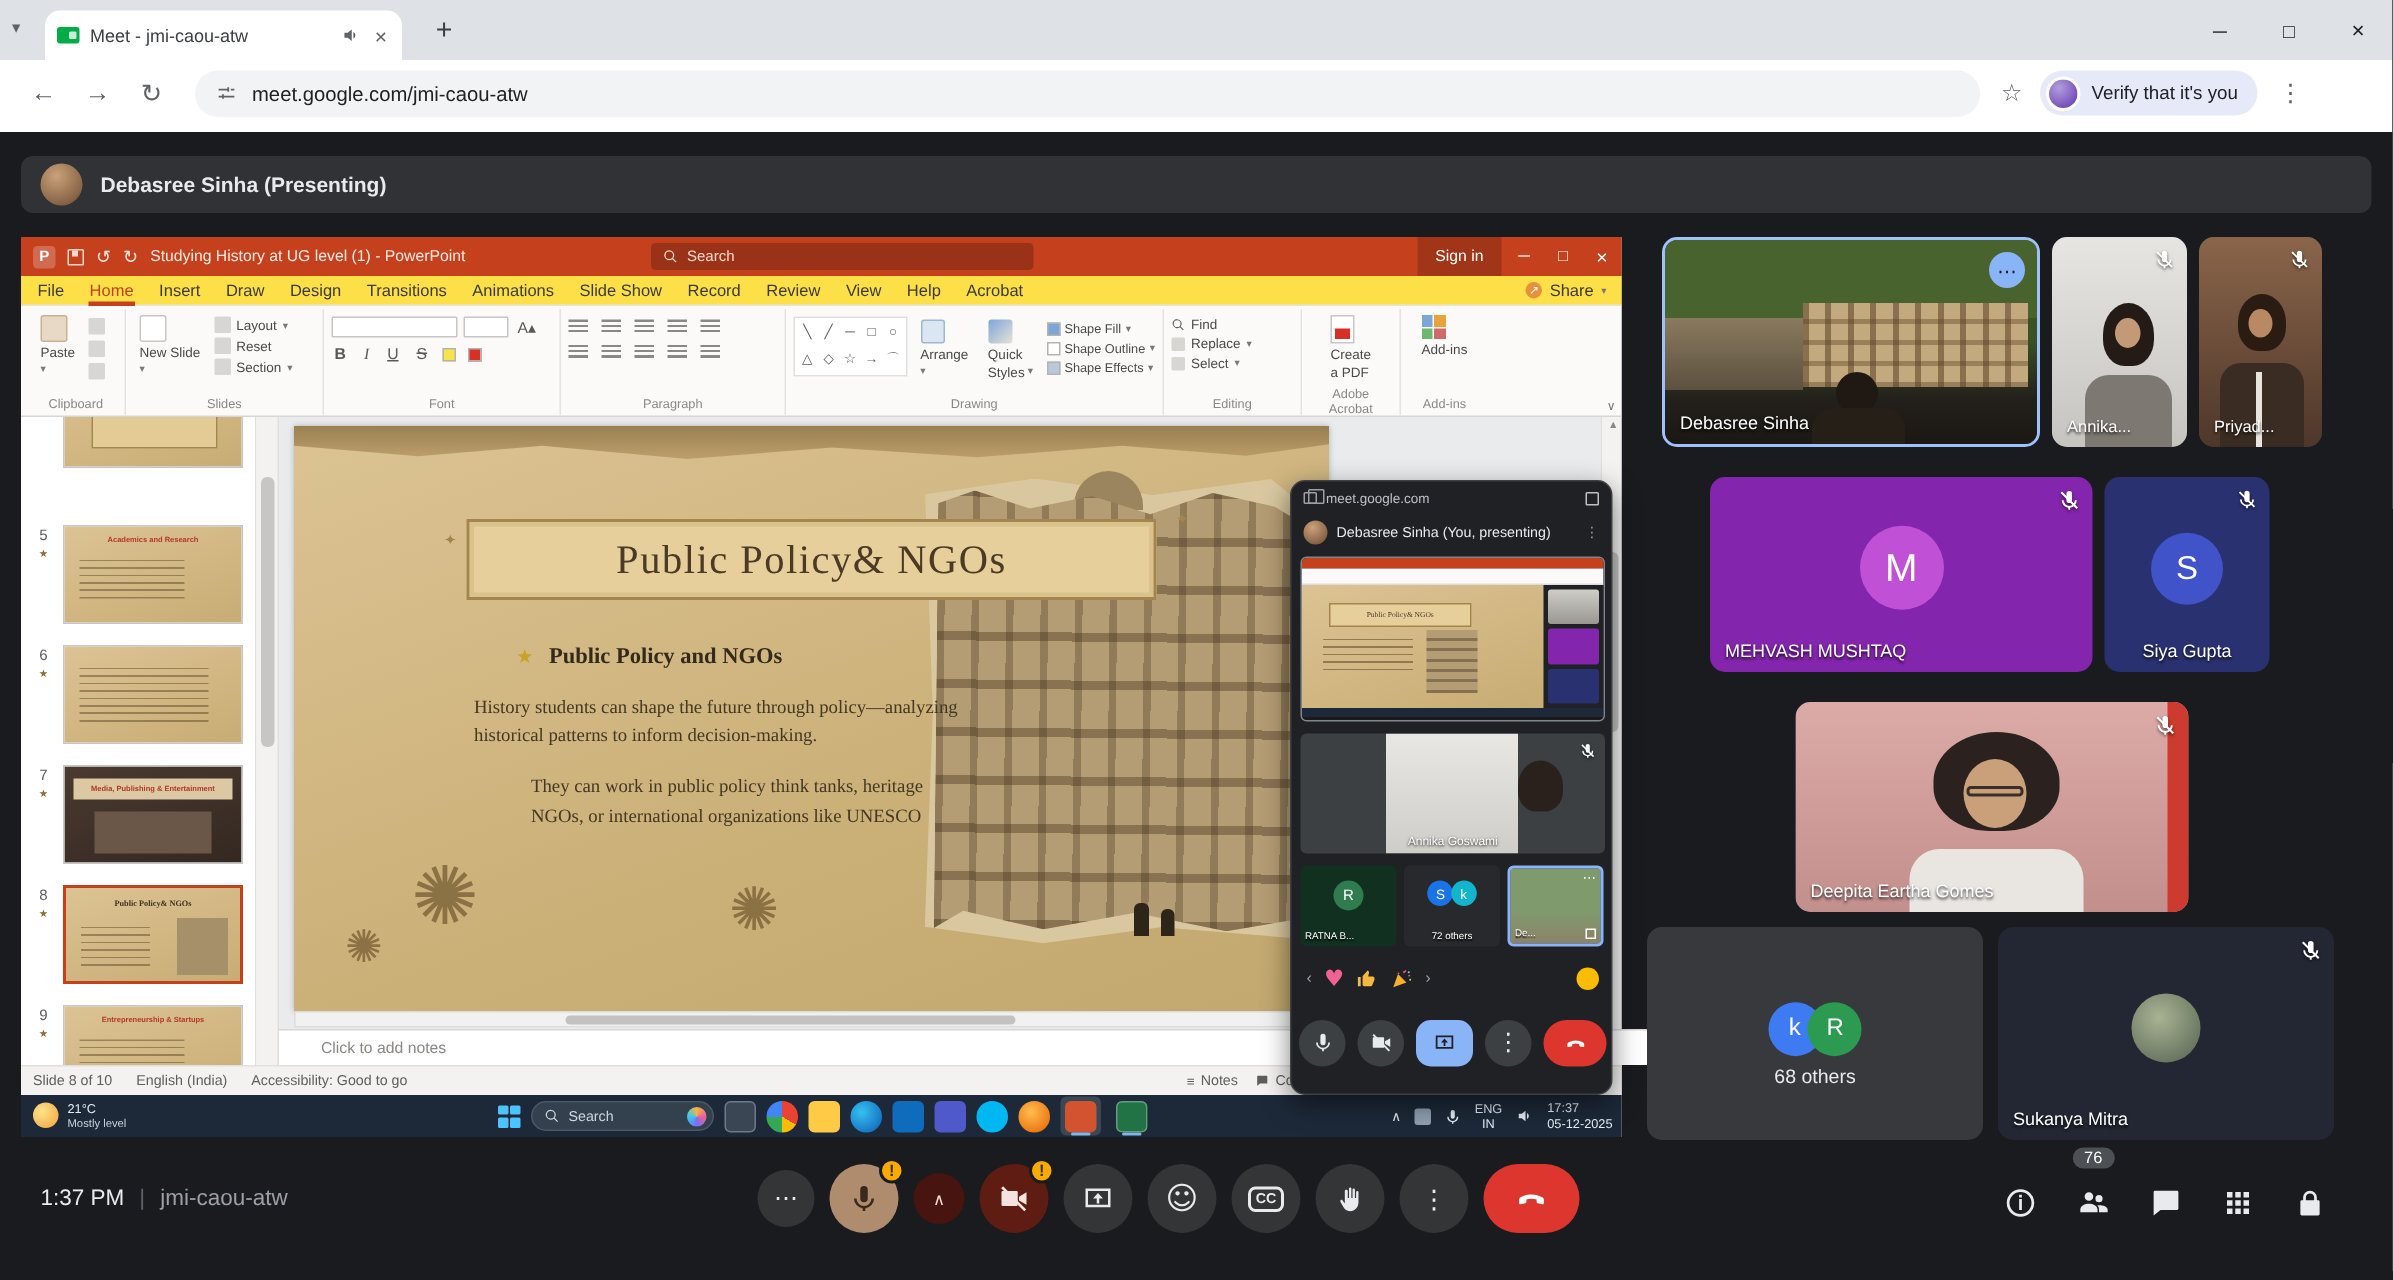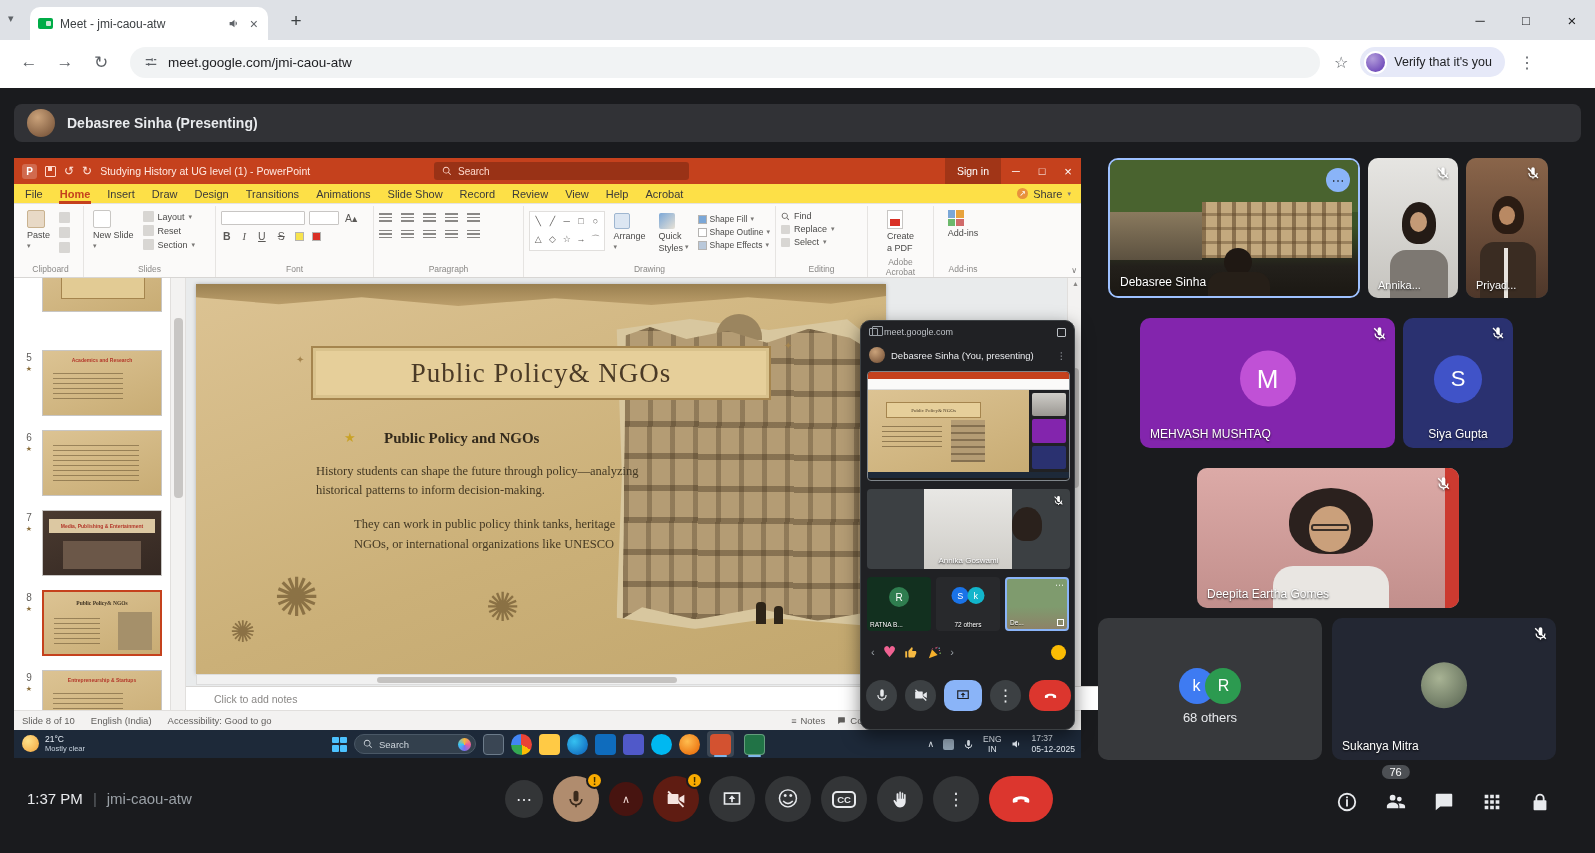--- a/index.html
+++ b/index.html
@@ -45,21 +45,21 @@
 .pptlogo{width:15px;height:15px;background:rgba(255,255,255,.22);border-radius:3px;color:#fff;font-size:10px;font-weight:700;text-align:center;line-height:15px;}
 .saveic{width:11px;height:11px;border:1.5px solid #ffd9cd;border-radius:1px;position:relative;}
 .saveic::after{content:"";position:absolute;left:2px;top:0;width:4px;height:4px;background:#ffd9cd;}
 .ppt-doc{font-size:10.5px;color:#ffe9e2;white-space:nowrap;}
 .ppt-search{position:absolute;left:420px;top:4px;width:255px;height:18px;background:rgba(0,0,0,.22);border-radius:3px;display:flex;align-items:center;gap:6px;padding:0 8px;color:#ffd9cd;font-size:10px;}
 .signin{position:absolute;right:80px;top:0;height:26px;padding:0 12px;background:rgba(0,0,0,.18);color:#fff;font-size:10.5px;display:flex;align-items:center;}
 .ppt-winctl{position:absolute;right:0;top:0;height:26px;display:flex;}
 .ppt-winctl span{width:26px;display:flex;align-items:center;justify-content:center;color:#fff;font-size:11px;}
 .ppt-menu{position:absolute;left:0;top:26px;width:1067px;height:20px;background:#fde047;border-bottom:1px solid #e5e3e1;display:flex;align-items:center;gap:15px;padding:0 10px;font-size:11px;color:#3b3a39;}
 .pm{position:relative;padding:2px 1px;white-space:nowrap;}
-.pm.active{color:#c5411d;font-weight:700;}
+.pm.active{color:#c5411d;font-weight:400;}
 .pm.active::after{content:"";position:absolute;left:0;right:0;bottom:-2px;height:3px;background:#c5411d;}
 .menu-share{margin-left:auto;display:flex;align-items:center;gap:5px;font-size:11px;color:#3b3a39;}
 .shic{width:11px;height:11px;border-radius:50%;background:#e8913d;color:#fff;font-size:8px;text-align:center;line-height:11px;}
 .ribbon{position:absolute;left:0;top:46px;width:1067px;height:74px;background:#fbfaf9;border-bottom:1px solid #d8d6d4;display:flex;padding:2px 2px 0 4px;font-size:9px;color:#4b4a49;}
 .rg{display:flex;flex-direction:column;border-right:1px solid #e6e4e2;padding:2px 5px 0 5px;position:relative;}
 .rb{flex:1;display:flex;gap:5px;align-items:flex-start;}
 .glab{font-size:8.5px;color:#8a8886;text-align:center;padding:2px 0 3px;}
 .bigbtn{display:flex;flex-direction:column;align-items:flex-start;gap:2px;padding:2px 4px;}
 .blab{font-size:9px;color:#4b4a49;white-space:nowrap;}
 .car{font-size:7px;color:#7a7876;}
@@ -96,21 +96,21 @@
 .tlines{position:absolute;left:10px;top:22px;width:70px;height:26px;background:repeating-linear-gradient(to bottom,rgba(80,60,30,.45) 0 1px,transparent 1px 5px);}
 .pscroll{position:absolute;left:157px;top:120px;width:15px;height:452px;background:#f3f2f1;border-right:1px solid #e1dfdd;}
 .pscroll .pthumbbar{position:absolute;left:3px;top:40px;width:9px;height:180px;background:#c8c6c4;border-radius:4px;}
 
 
 .canvas{position:absolute;left:172px;top:120px;width:881px;height:408px;background:#e9ebec;overflow:hidden;}
 .slide{position:absolute;left:10px;top:6px;width:690px;height:390px;background:linear-gradient(160deg,#dcc393,#cbb078 60%,#c2a76e);box-shadow:0 0 4px rgba(0,0,0,.25);overflow:hidden;font-family:"Liberation Serif",serif;}
 .slide-topdecor{position:absolute;left:0;top:0;width:690px;height:22px;background:linear-gradient(#8f7546,#b89a66);opacity:.85;clip-path:polygon(0 0,100% 0,100% 55%,92% 90%,80% 60%,66% 95%,52% 65%,38% 100%,24% 60%,12% 92%,0 60%);}
 .titlebox{position:absolute;left:115px;top:62px;width:460px;height:54px;background:#e6cf9a;border:2px solid #a5854e;box-shadow:inset 0 0 0 3px #d9c28c;display:flex;align-items:center;justify-content:center;}
 .slide-title{font-size:27px;color:#4a3a26;letter-spacing:1px;}
-.shead{position:absolute;left:188px;top:146px;font-size:15px;font-weight:700;color:#332a1c;}
+.shead{position:absolute;left:170px;top:146px;font-size:15px;font-weight:700;color:#332a1c;}
 .sstar{position:absolute;left:148px;top:146px;color:#c9a227;font-size:13px;}
 .sbody1{position:absolute;left:120px;top:178px;width:368px;font-size:12.5px;line-height:1.55;color:#433823;}
 .sbody2{position:absolute;left:158px;top:230px;width:288px;font-size:12.5px;line-height:1.6;color:#433823;}
 .bback{position:absolute;left:418px;top:34px;width:262px;height:310px;background:#d8c79f;transform:rotate(-1deg);clip-path:polygon(2% 3%,30% 0,60% 4%,90% 1%,100% 8%,98% 45%,100% 80%,96% 100%,60% 97%,30% 100%,0 96%,3% 50%);}
 .building{position:absolute;left:428px;top:44px;width:244px;height:292px;transform:rotate(.6deg);background-color:#b49c74;background-image:repeating-linear-gradient(0deg,rgba(62,46,26,.38) 0 6px,transparent 6px 32px),repeating-linear-gradient(90deg,rgba(62,46,26,.30) 0 5px,transparent 5px 23px);clip-path:polygon(0 3%,10% 0,25% 4%,42% 1%,58% 5%,75% 0,92% 3%,100% 7%,97% 35%,100% 62%,97% 85%,100% 97%,80% 100%,55% 96%,30% 100%,8% 96%,0 100%);}
 .dome{position:absolute;left:520px;top:30px;width:46px;height:26px;background:#9b855f;border-radius:23px 23px 0 0;}
 .fig{position:absolute;background:#2e2519;border-radius:4px 4px 0 0;}
 .dand{position:absolute;color:rgba(122,98,56,.8);font-family:"DejaVu Sans",sans-serif;}
 .spark{position:absolute;color:#a5854e;font-size:10px;}
 .hscroll{position:absolute;left:10px;top:396px;width:690px;height:11px;background:#f1f1f1;border:1px solid #dcdcdc;}
@@ -670,21 +670,21 @@
             </div>
           <span data-interactable="true">+</span>
         </div>
       </div>
 
       <div class="wtask" data-interactable="false">
         <div class="weather" data-interactable="true">
           <span class="sunic" data-interactable="false"></span>
           <span class="wcol">
             <span class="wtemp" data-interactable="false">21°C</span>
-            <span class="wcond" data-interactable="false">Mostly clear</span>
+            <span class="wcond" data-interactable="false">Mostly level</span>
           </span>
         </div>
         <div class="tb-center">
           <span class="winlogo" data-interactable="true">
               <i></i>
               <i></i>
               <i></i>
               <i></i>
             </span>
           <div class="tsearch" data-interactable="true">

